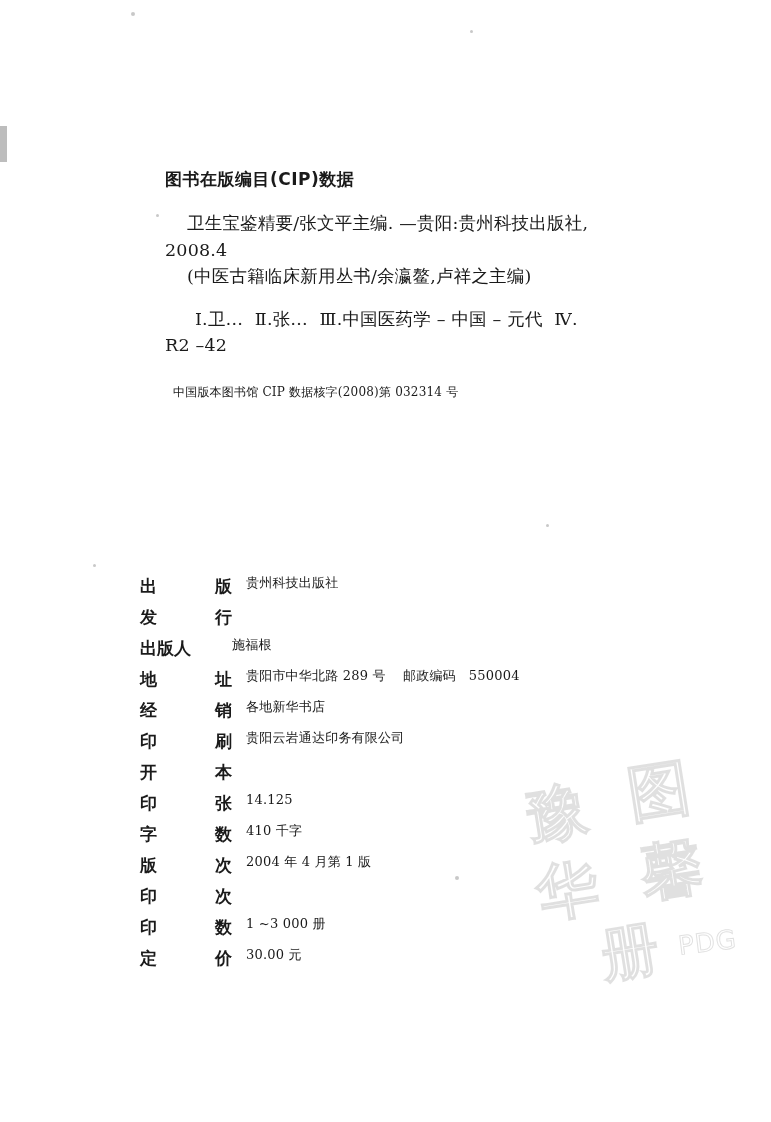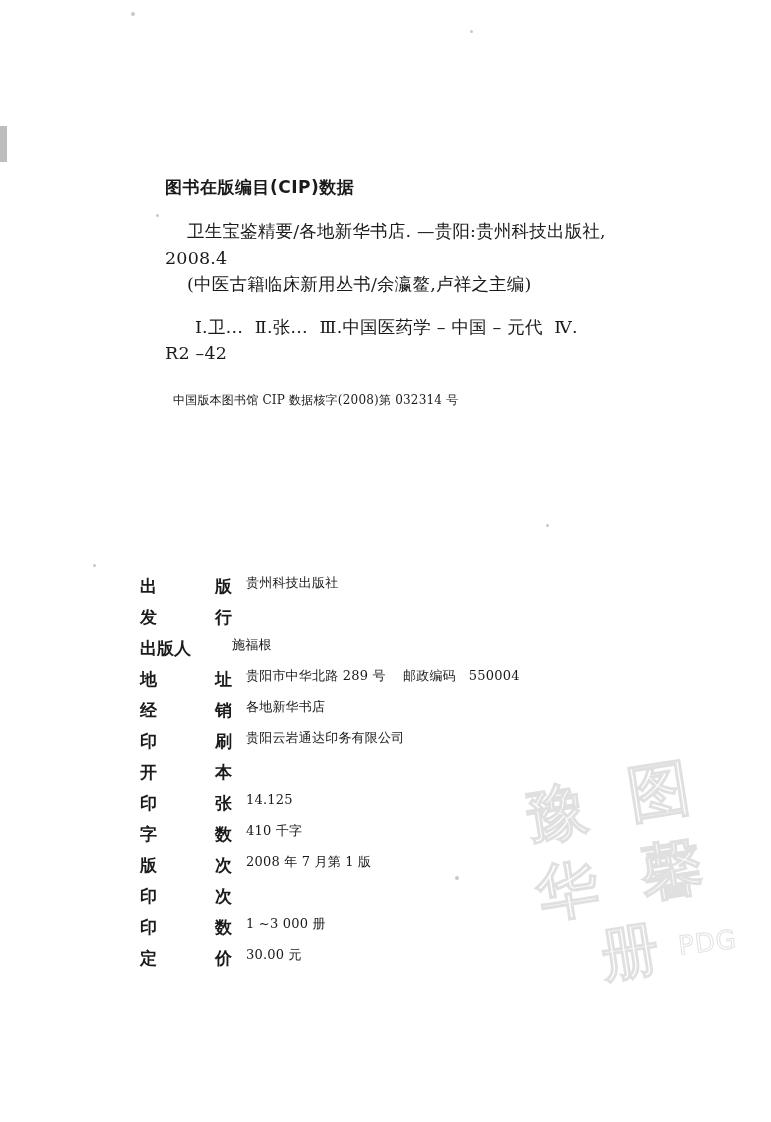--- a/index.html
+++ b/index.html
@@ -31,21 +31,21 @@
   }
   .edge-mark {
     position: absolute;
     background: #bdbdbd;
   }
 
   
   .cip {
     position: absolute;
     left: 165px;
-    top: 176px;
+    top: 168px;
     width: 520px;
   }
   .cip-title {
     font-family: "DejaVu Sans", "Liberation Sans", sans-serif;
     font-weight: bold;
     font-size: 17px;
     letter-spacing: .5px;
     margin-bottom: 19px;
   }
   .cip-line {
@@ -147,21 +147,21 @@
   <span class="speck" style="left:470px;top:30px;width:3px;height:3px;"></span>
   <span class="speck" style="left:546px;top:524px;width:3px;height:3px;"></span>
   <span class="speck" style="left:93px;top:564px;width:3px;height:3px;"></span>
   <span class="speck" style="left:455px;top:876px;width:4px;height:4px;"></span>
   <span class="speck" style="left:156px;top:214px;width:3px;height:3px;"></span>
   <span class="edge-mark" style="left:0;top:126px;width:7px;height:36px;"></span>
 
   <div class="cip">
     <div class="cip-title">图书在版编目(CIP)数据</div>
 
-    <div class="cip-line indent">卫生宝鉴精要/各地新华书店. —贵阳:贵州科技出版社,</div>
+    <div class="cip-line indent">卫生宝鉴精要/张文平主编. —贵阳:贵州科技出版社,</div>
     <div class="cip-line">2008.4</div>
     <div class="cip-line indent">(中医古籍临床新用丛书/余瀛鳌,卢祥之主编)</div>
 
     <div class="cip-line indent2 cip-gap-1">Ⅰ.卫…  Ⅱ.张…  Ⅲ.中国医药学 – 中国 – 元代  Ⅳ.</div>
     <div class="cip-line">R2 –42</div>
 
     <div class="cip-line cip-center cip-gap-2">中国版本图书馆 CIP 数据核字(2008)第 032314 号</div>
   </div>
 
   <div class="imprint">
@@ -232,21 +232,21 @@
         <span>数</span>
       </div>
       <div class="val">410 千字</div>
     </div>
 
     <div class="row">
       <div class="lbl spread">
         <span>版</span>
         <span>次</span>
       </div>
-      <div class="val">2008 年 7 月第 1 版</div>
+      <div class="val">2004 年 4 月第 1 版</div>
     </div>
 
     <div class="row">
       <div class="lbl spread">
         <span>印</span>
         <span>次</span>
       </div>
     </div>
 
     <div class="row">

